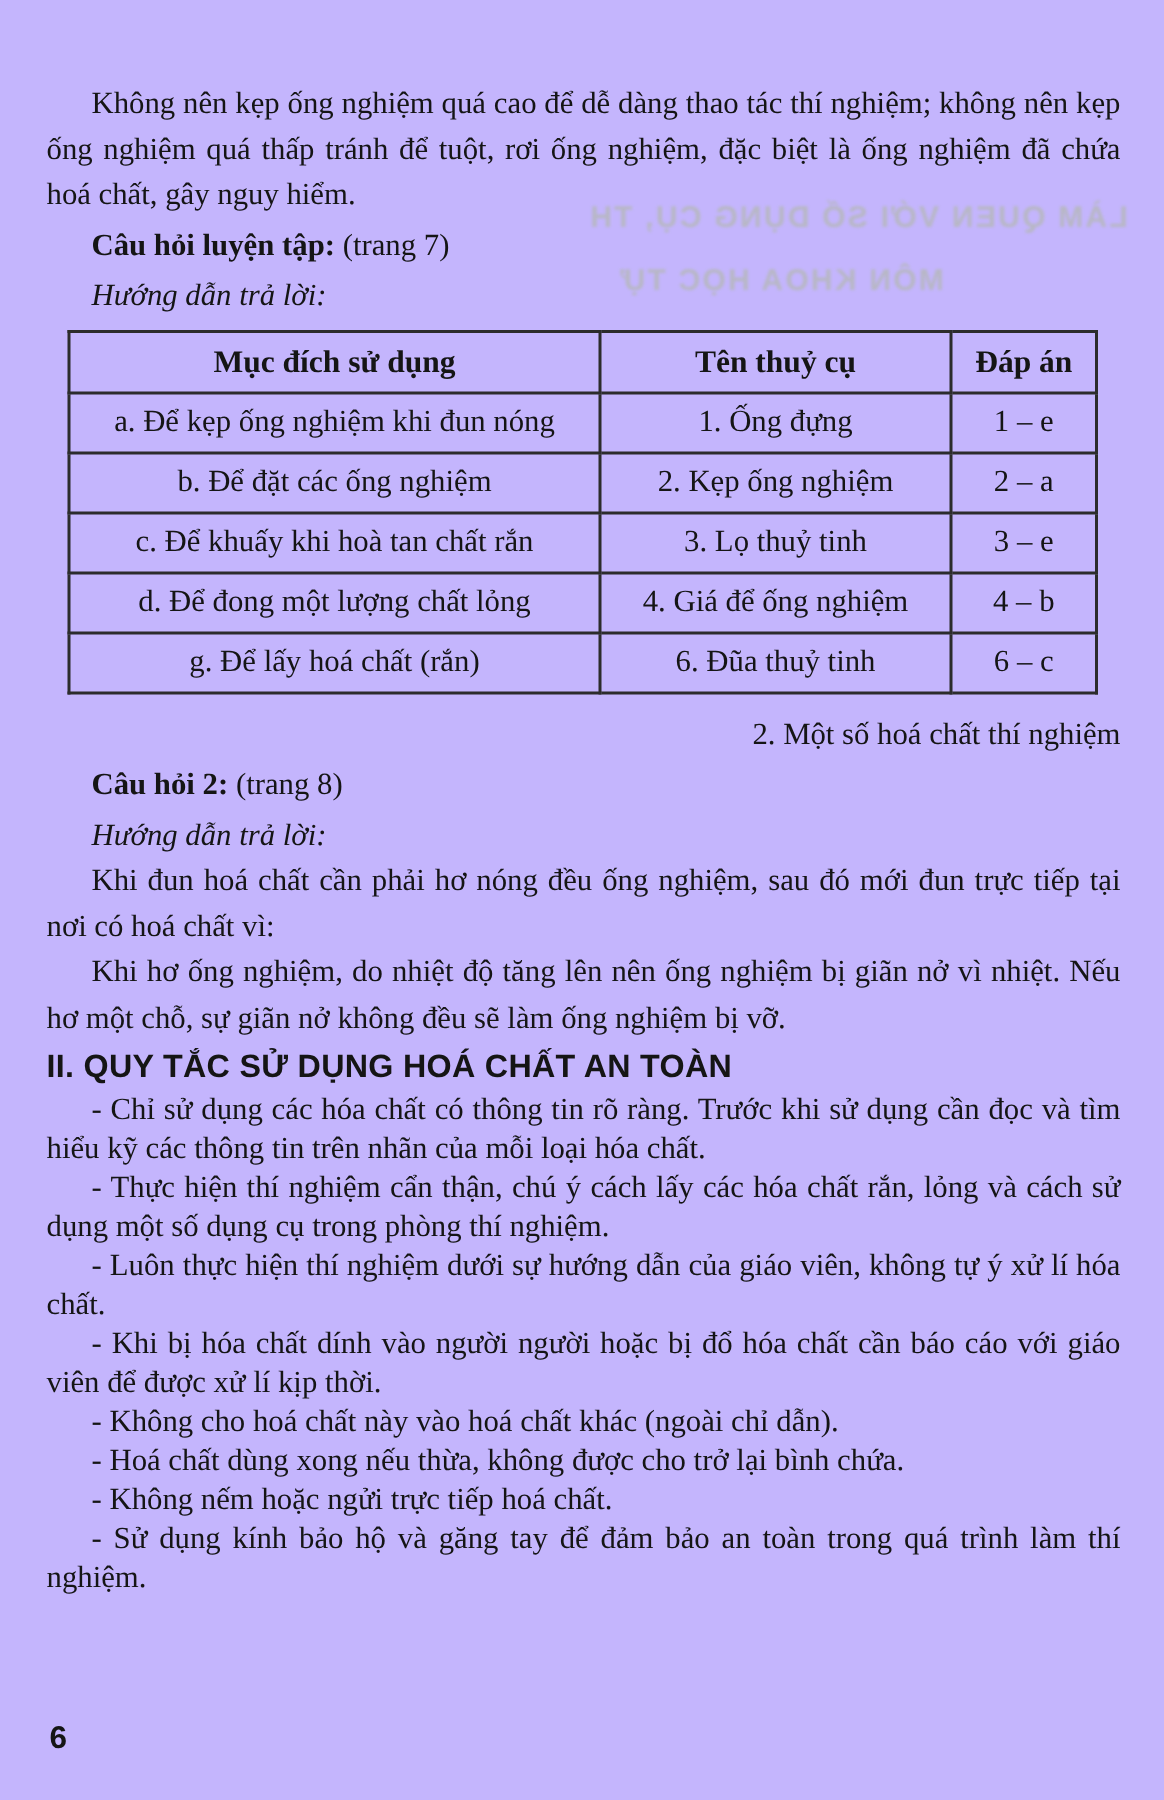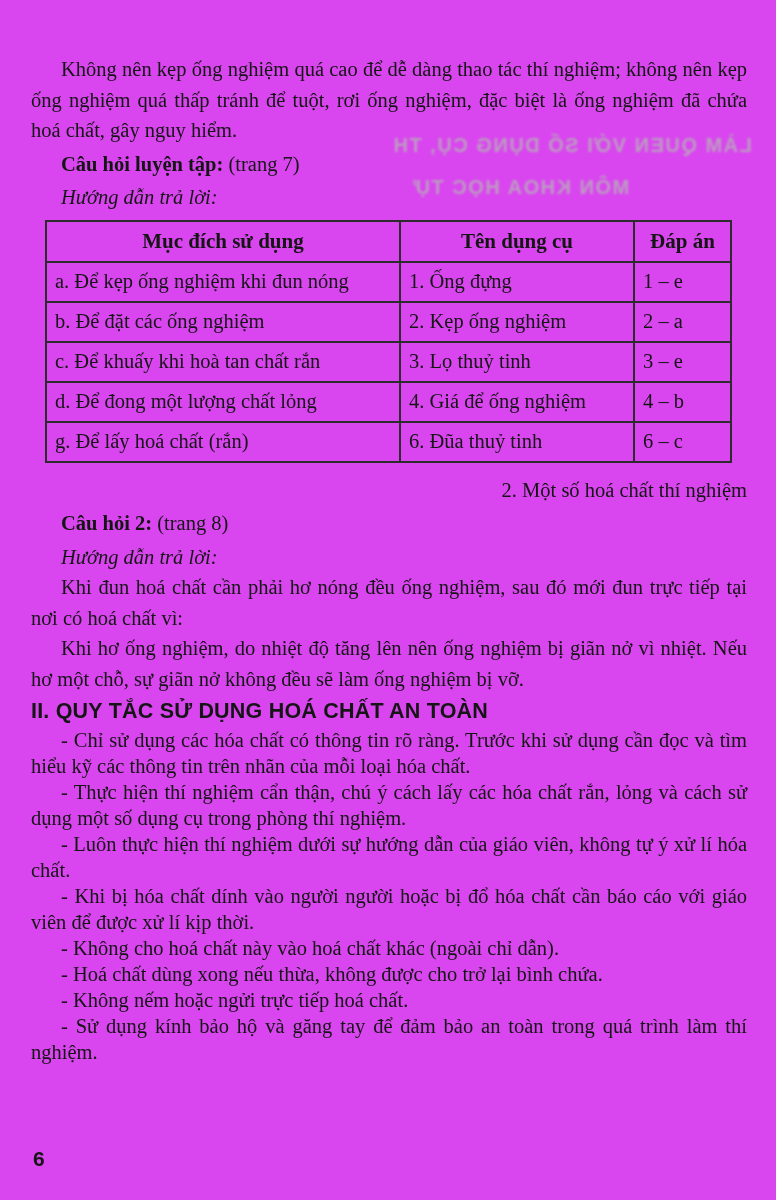--- a/index.html
+++ b/index.html
@@ -1,21 +1,21 @@
 <!DOCTYPE html>
 <html lang="vi"><head>
 <meta charset="utf-8">
 <style>
   html, body { margin: 0; padding: 0; background: #e8e8e8; }
   .page {
     position: relative;
     width: 776px;
     height: 1200px;
     margin: 0 auto;
-    background: #d946ef;
+    background: #c4b5fd;
     overflow: hidden;
     font-family: "Liberation Serif", serif;
     font-size: 20.5px;
     line-height: 30.5px;
     color: #151515;
   }
   .content {
     position: absolute;
     left: 31px;
     right: 29px;
@@ -57,21 +57,21 @@
     padding: 1px 8px;
     overflow: hidden;
     white-space: nowrap;
   }
   .answer-table th {
     height: 37px;
     font-size: 21px;
     text-align: center;
     font-weight: bold;
   }
-  .answer-table td { height: 36px; text-align: left; }
+  .answer-table td { height: 36px; text-align: center; }
 
   .sec2-heading { margin-top: 12px; font-weight: normal; text-indent: 30px; text-align: right; }
   .secII-heading {
     font-family: "Liberation Sans", sans-serif;
     font-weight: bold;
     font-size: 21.5px;
     line-height: 32px;
     margin: 1px 0 0 0;
     text-align: left;
     letter-spacing: .2px;
@@ -105,21 +105,21 @@
 
     <table class="answer-table">
       <colgroup>
         <col style="width:354px">
         <col style="width:234px">
         <col style="width:97px">
       </colgroup>
       <thead>
         <tr>
           <th>Mục đích sử dụng</th>
-          <th>Tên dụng cụ</th>
+          <th>Tên thuỷ cụ</th>
           <th>Đáp án</th>
         </tr>
       </thead>
       <tbody>
         <tr>
           <td>a. Để kẹp ống nghiệm khi đun nóng</td>
           <td>1. Ống đựng</td>
           <td>1 – e</td>
         </tr>
         <tr>

